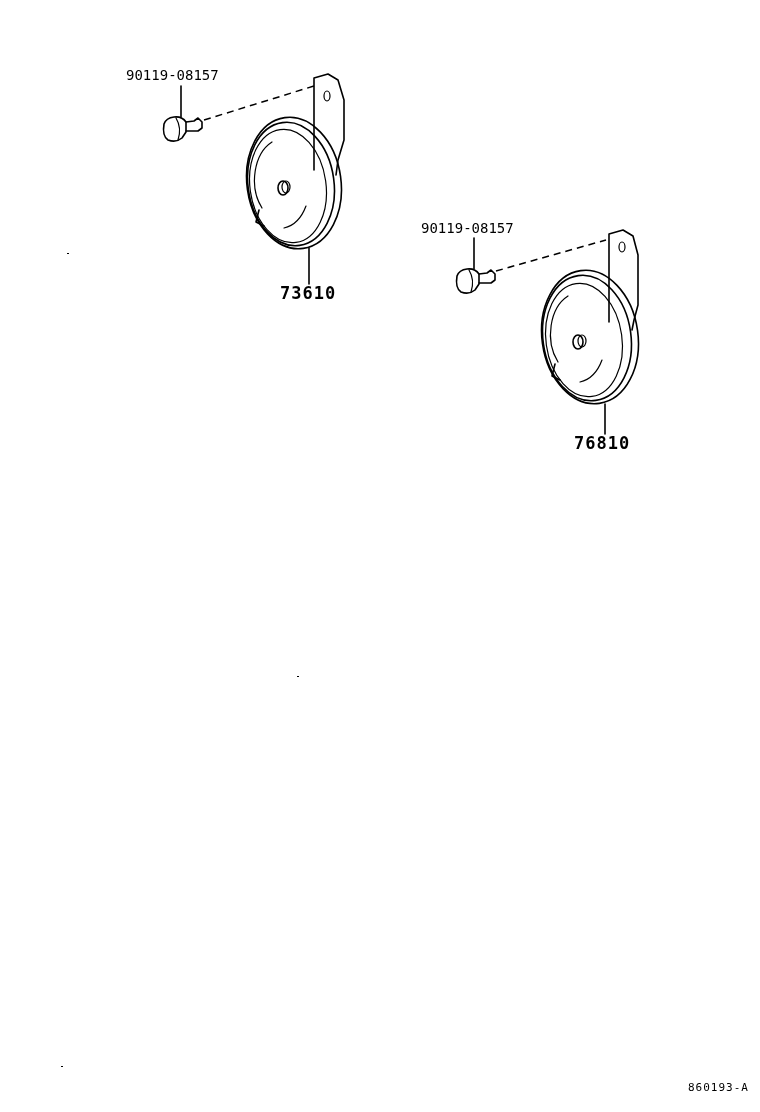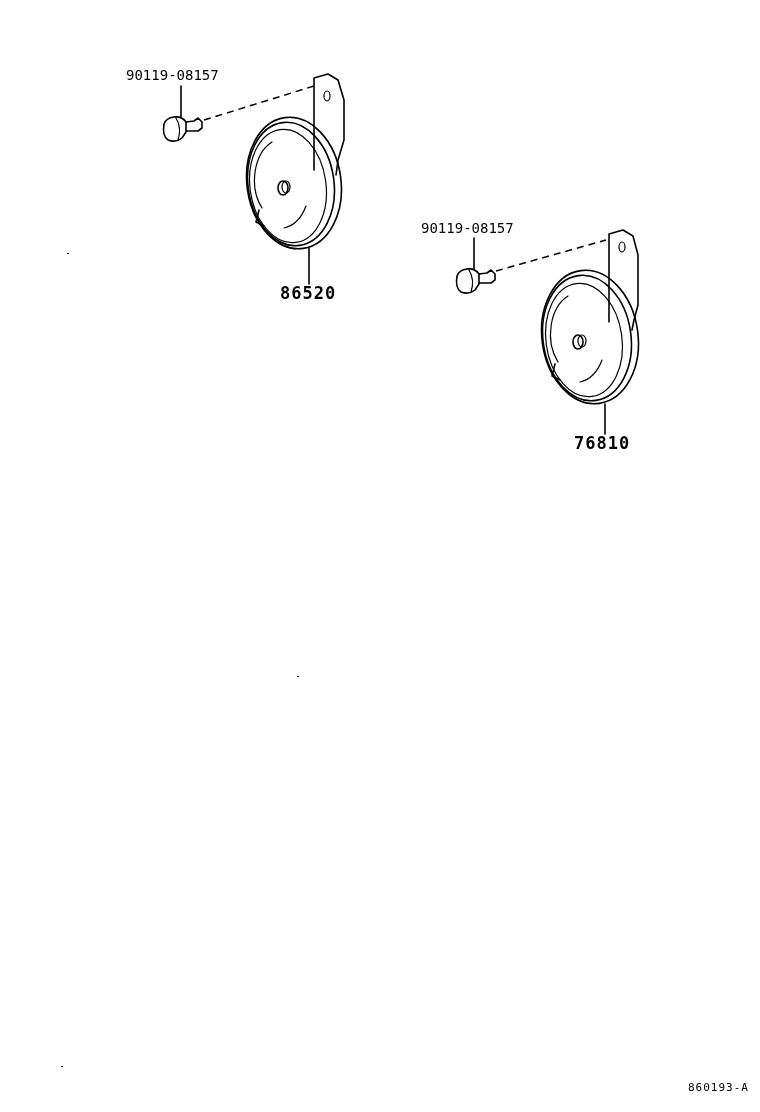--- a/index.html
+++ b/index.html
@@ -76,21 +76,21 @@
 
     <g>
       <path class="ln" d="M441 276 Q439 288 445 292 Q453 295 459 290 L463 284 L463 274 Q459 268 451 269 Q443 270 441 276 Z"></path>
       <path class="thin" d="M453 270 Q459 280 455 292"></path>
       <path class="ln" d="M463 274 L471 273 L475 270 L479 274 L479 280 L475 283 L463 283"></path>
       <line class="ln" x1="458" y1="238" x2="458" y2="269"></line>
     </g>
   </svg>
 
   <div class="label small" style="left:110px; top:68px;">90119-08157</div>
-  <div class="label big" style="left:264px; top:285px;">86520</div>
+  <div class="label big" style="left:264px; top:285px;">73610</div>
 
   <div class="label small" style="left:405px; top:221px;">90119-08157</div>
   <div class="label big" style="left:558px; top:435px;">76810</div>
 
   <div class="label ref" style="left:672px; top:1082px;">860193-A</div>
 
   <div class="dot" style="left:51px; top:253px;"></div>
   <div class="dot" style="left:281px; top:676px;"></div>
   <div class="dot" style="left:45px; top:1066px;"></div>
 </div>

